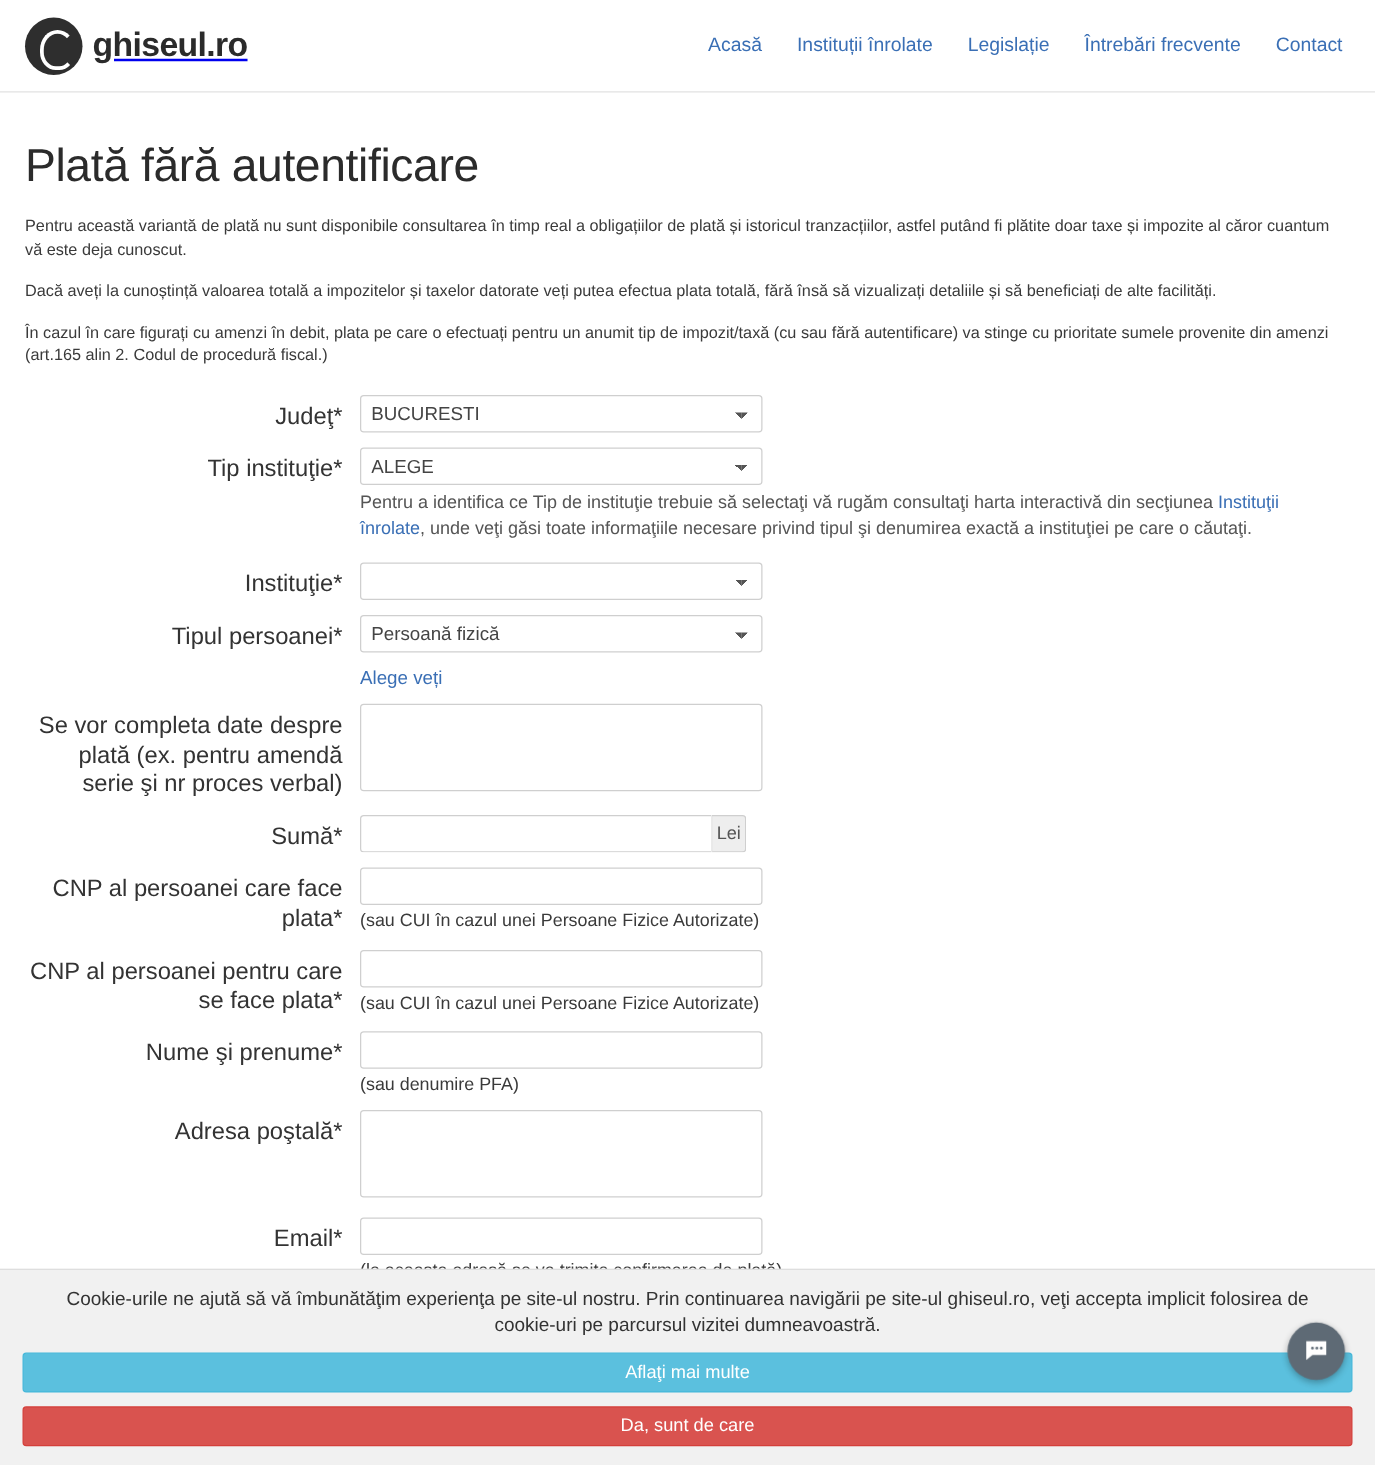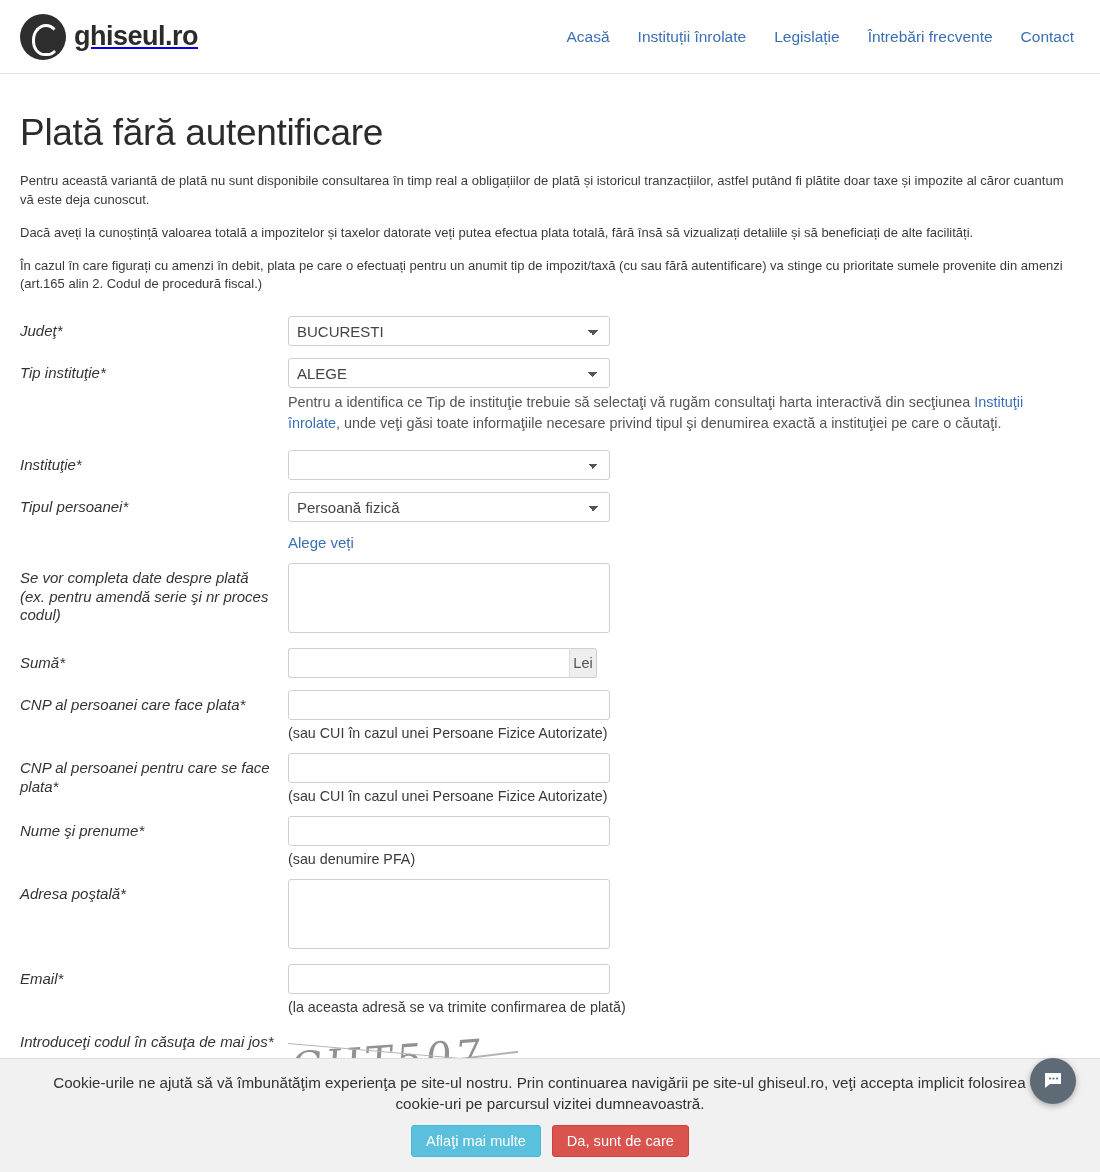--- a/index.html
+++ b/index.html
@@ -85,26 +85,25 @@
     margin-top:22px;
   }
   .row {
     display:flex;
     align-items:flex-start;
     margin-bottom:12px;
   }
   .lbl {
     width:268px;
     flex:0 0 268px;
-    text-align:left;
+    text-align:right;
     padding:6px 14px 0 0;
-    font-size:15px;
+    font-size:19px;
     color:#333;
     line-height:1.25;
-    font-style:italic;
   }
   .fld {
     flex:1 1 auto;
   }
   select, input[type=text], textarea {
     font-family:"Liberation Sans", sans-serif;
     font-size:15px;
     color:#444;
     border:1px solid #cfcfcf;
     border-radius:3px;
@@ -219,20 +218,21 @@
     font-size:15.2px;
     color:#333;
     line-height:1.42;
     max-width:1040px;
     margin:0 auto 10px auto;
   }
   .cookie-actions {
     display:flex;
     gap:11px;
     justify-content:center;
+    flex-direction:column;
   }
   .btn {
     font-family:"Liberation Sans", sans-serif;
     font-size:14.6px;
     border-radius:3px;
     padding:7px 14px;
     cursor:pointer;
     border:1px solid transparent;
   }
   .btn-info { background:#5bc0de; border-color:#46b8da; color:#fff; }
@@ -320,21 +320,21 @@
     </div>
 
     <div class="row">
       <div class="lbl"></div>
       <div class="fld">
         <a class="alege-taxa" href="#">Alege veți</a>
       </div>
     </div>
 
     <div class="row" style="margin-top:10px;">
-      <div class="lbl">Se vor completa date despre plată (ex. pentru amendă serie şi nr proces codul)</div>
+      <div class="lbl">Se vor completa date despre plată (ex. pentru amendă serie şi nr proces verbal)</div>
       <div class="fld">
         <textarea class="ta-note" placeholder="" style=""></textarea>
       </div>
     </div>
 
     <div class="row">
       <div class="lbl">Sumă*</div>
       <div class="fld">
         <div class="input-group">
           <input type="text" style="">

